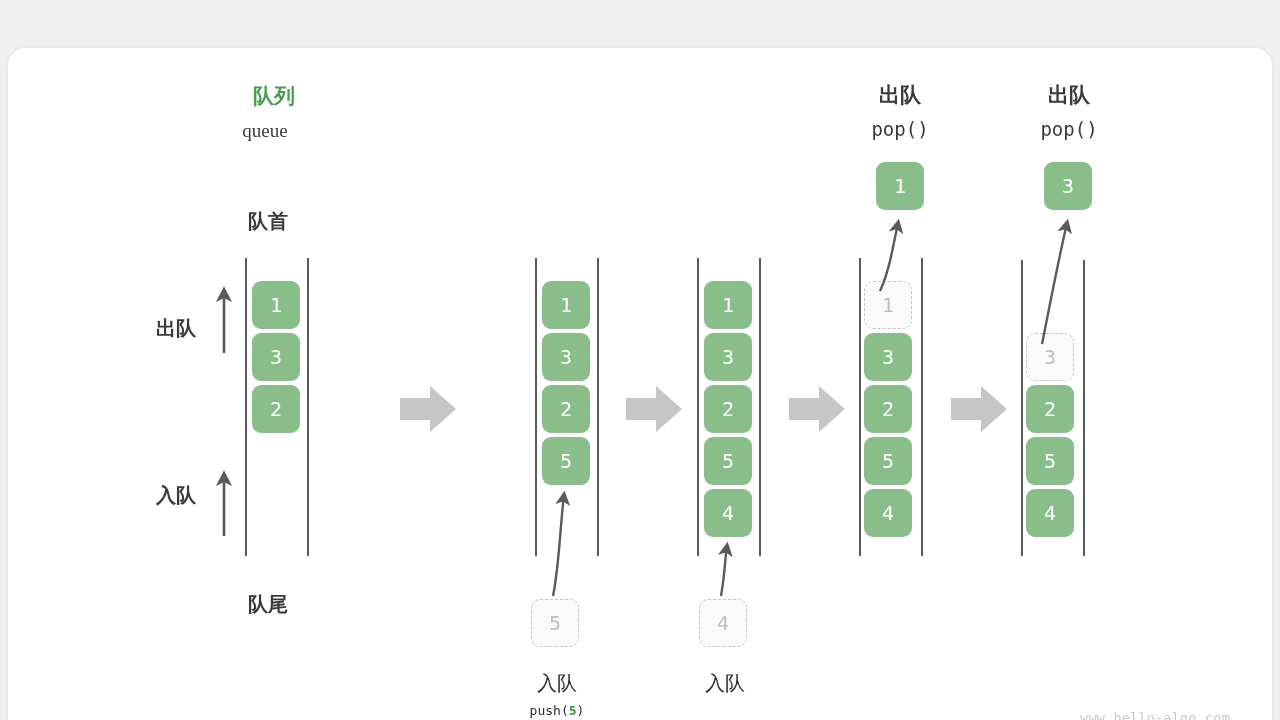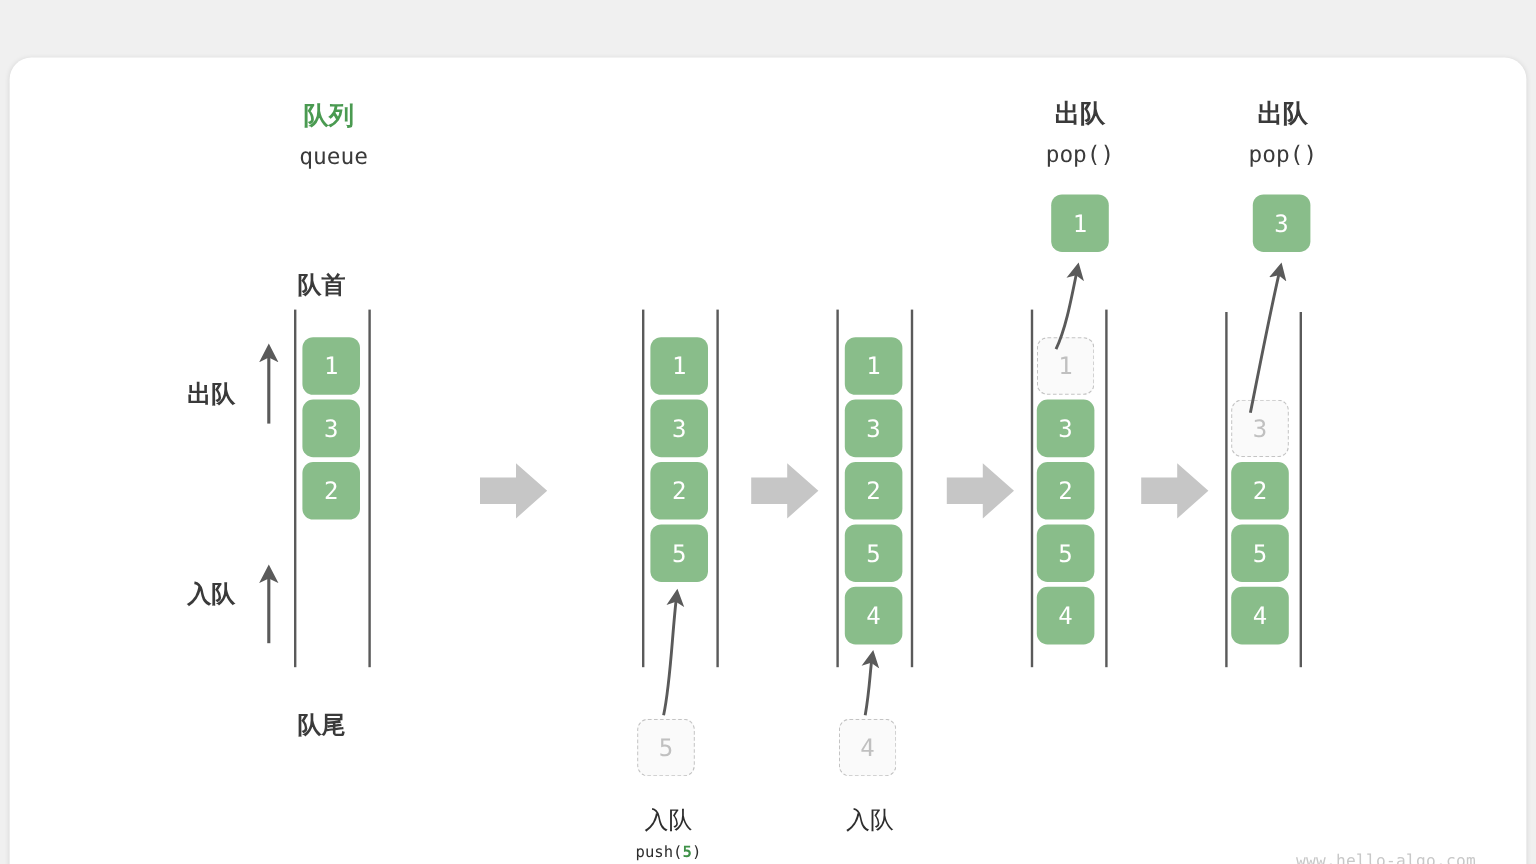--- a/index.html
+++ b/index.html
@@ -121,23 +121,23 @@
     pointer-events: none;
   }
 </style>
 </head>
 <body>
 
 <div id="canvas">
   <div class="card">
 
     <div class="hd-cn green" style="left:206px; top:34px; width:120px;">队列</div>
-    <div class="hd-mono" style="left:210px; top:72px; width:120px;">queue</div>
-
-    <div class="sidelabel" style="left:240px; top:176px;">队首</div>
+    <div class="hd-mono" style="left:197px; top:72px; width:120px;font-family:Liberation Serif, serif;">queue</div>
+
+    <div class="sidelabel" style="left:240px; top:160px;">队首</div>
     <div class="sidelabel" style="left:240px; top:543px;">队尾</div>
     <div class="sidelabel" style="left:148px; top:267px;">出队</div>
     <div class="sidelabel" style="left:148px; top:434px;">入队</div>
 
     <div class="rail" style="left:237px; top:210px; height:298px;"></div>
     <div class="rail" style="left:299px; top:210px; height:298px;"></div>
     <div class="cell" style="left:244px; top:233px;">1</div>
     <div class="cell" style="left:244px; top:285px;">3</div>
     <div class="cell" style="left:244px; top:337px;">2</div>
 

